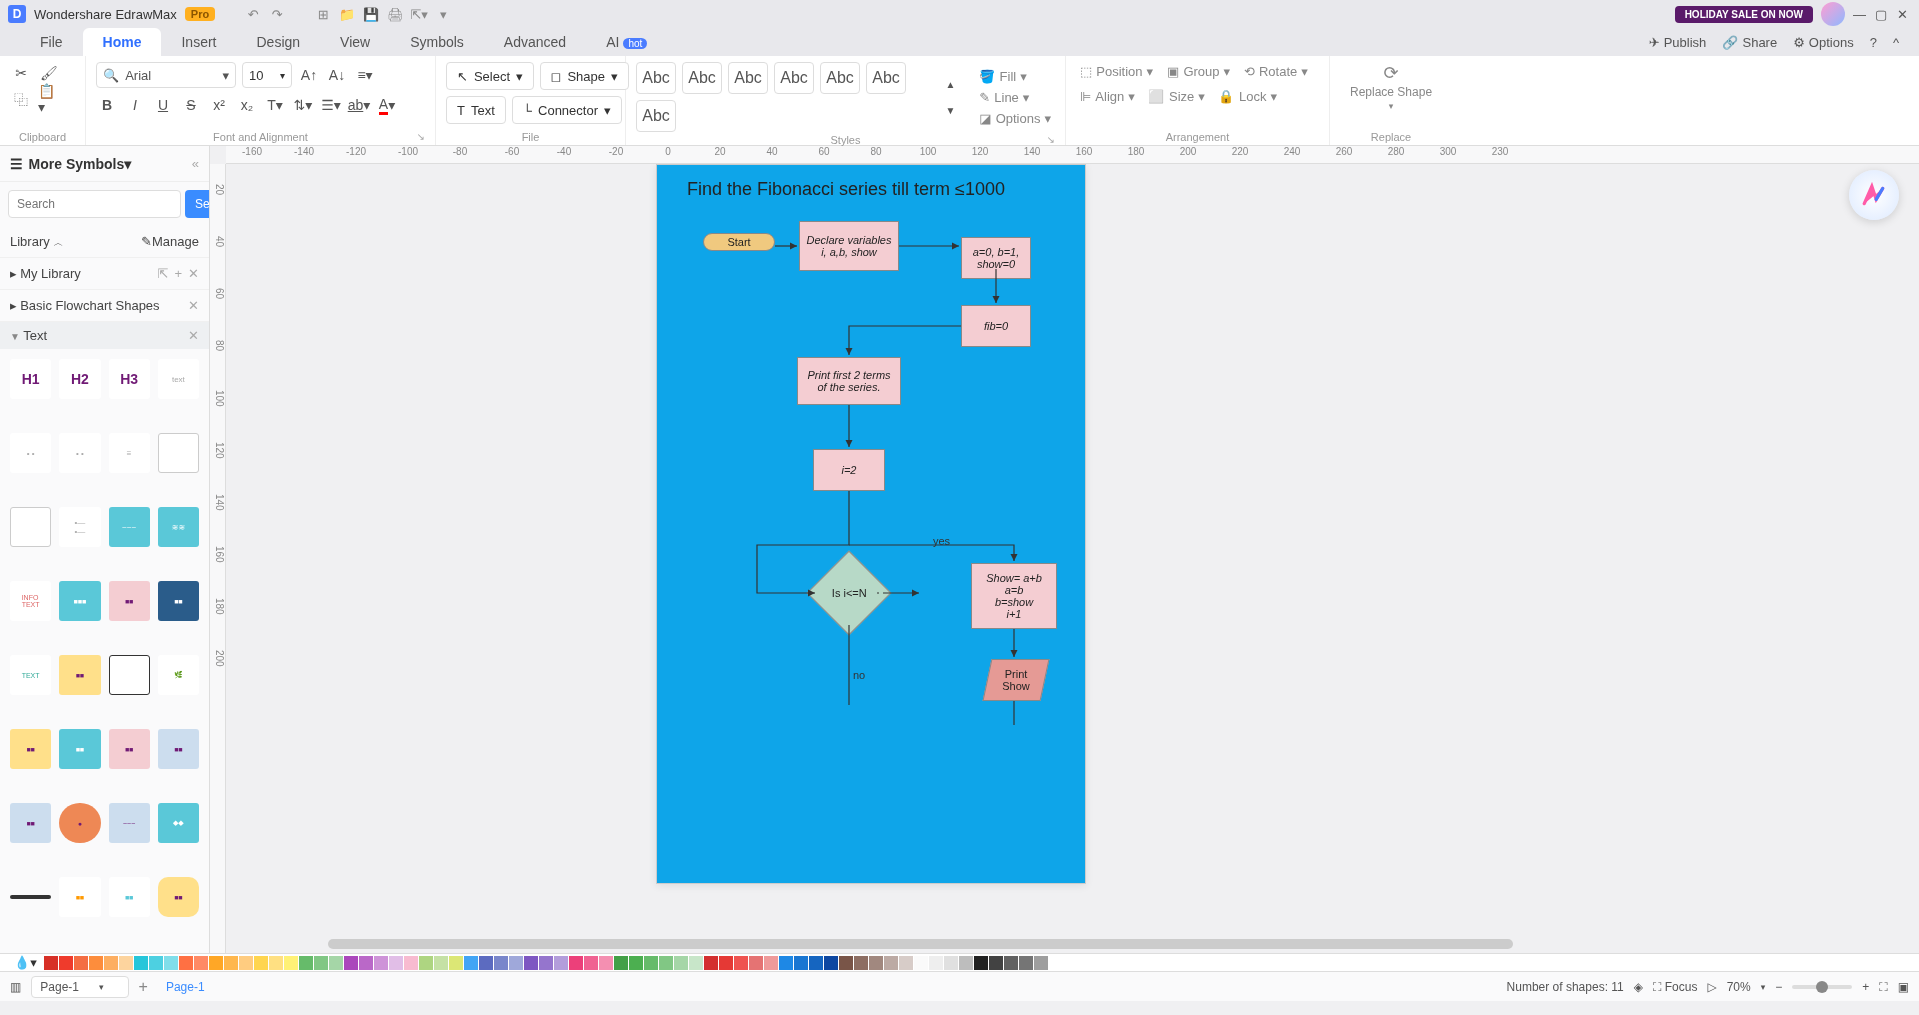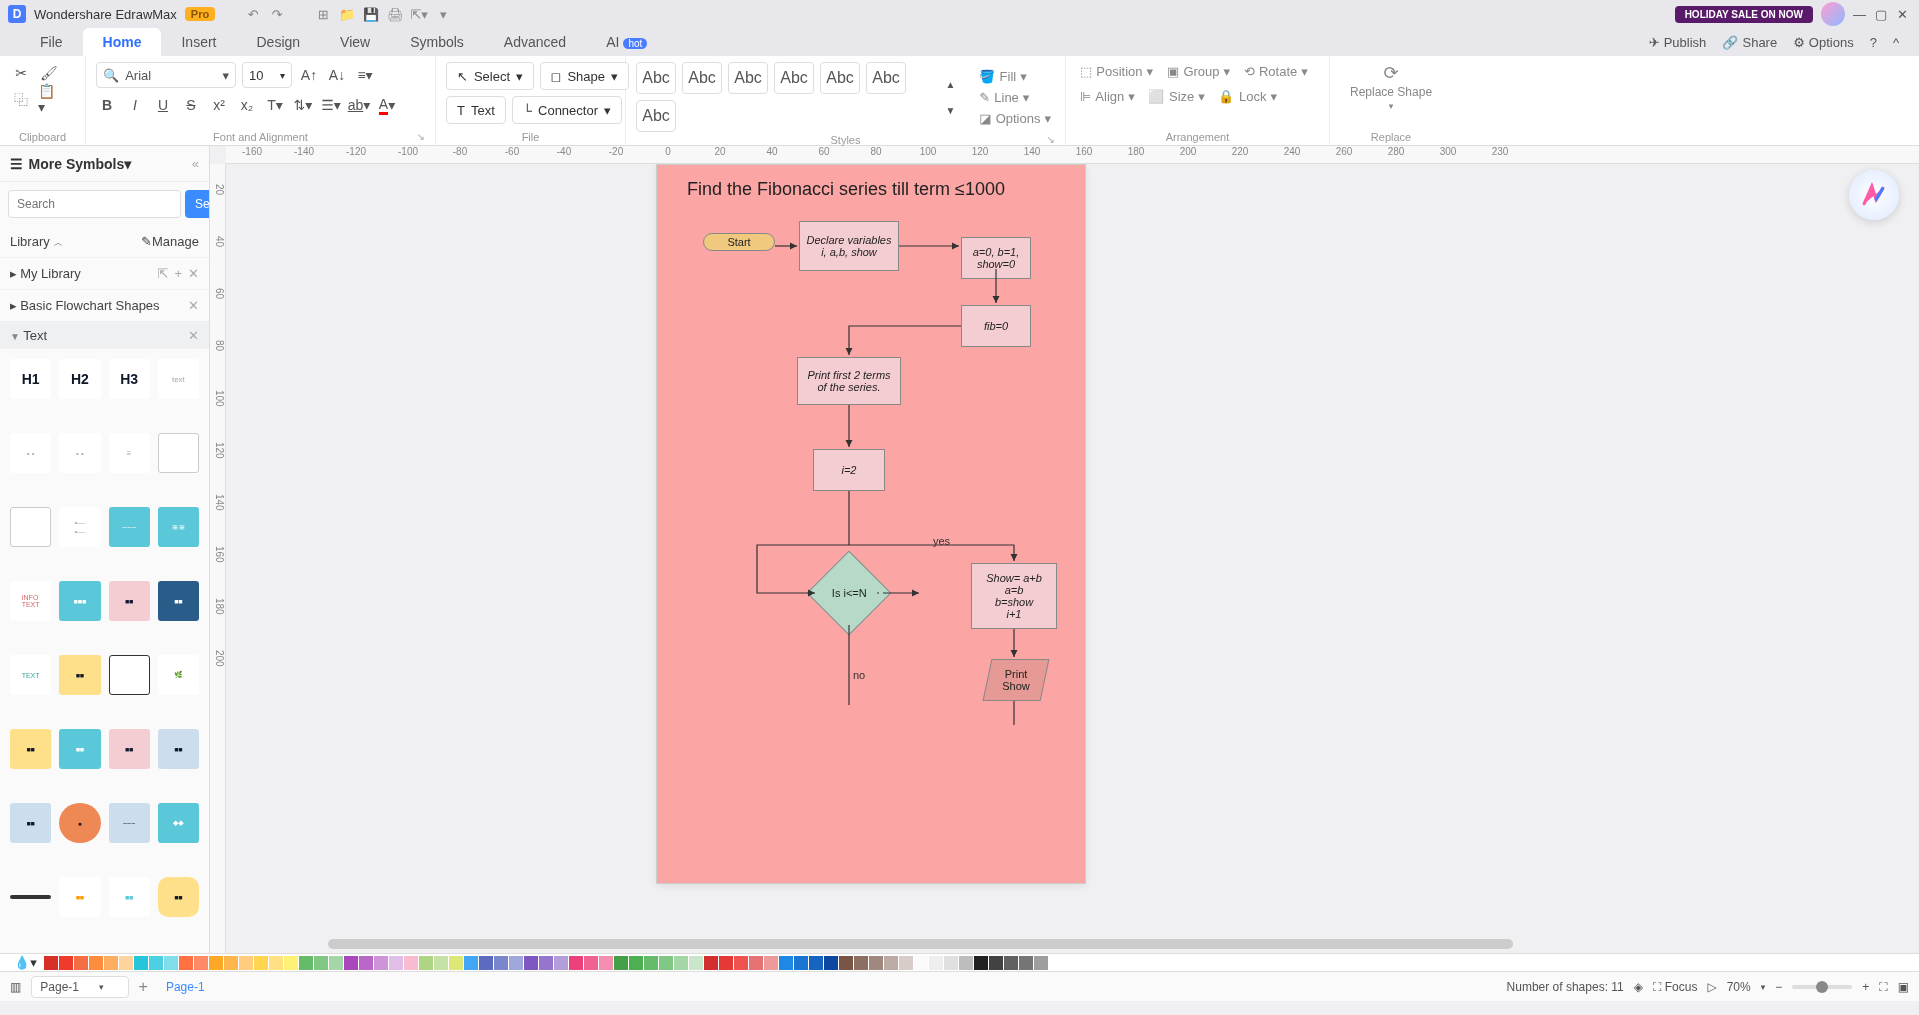--- a/index.html
+++ b/index.html
@@ -51,33 +51,33 @@
 .lp-title { font-weight:600; font-size:14px; display:flex; align-items:center; gap:6px; }
 .lp-collapse { color:#aaa; cursor:pointer; }
 .lp-search { padding:8px; display:flex; gap:4px; }
 .lp-search input { flex:1; height:28px; border:1px solid #ddd; border-radius:4px; padding:0 8px; font-size:12px; }
 .lp-search button { background:#3a8cff; color:#fff; border:none; border-radius:4px; padding:0 10px; font-size:12px; cursor:pointer; }
 .lp-row { height:32px; display:flex; align-items:center; justify-content:space-between; padding:0 10px; font-size:13px; color:#444; border-bottom:1px solid #f0f0f0;}
 .lp-row .icons { display:flex; gap:6px; color:#aaa; }
 .lp-section { padding:6px 10px; font-size:13px; color:#444; display:flex; align-items:center; justify-content:space-between; background:#eef0f2; cursor:pointer;}
 .lp-section .caret { font-size:10px; color:#888; }
 .shape-grid { display:grid; grid-template-columns:repeat(4,1fr); gap:8px; padding:10px; overflow-y:auto; flex:1; }
-.shape-cell { height:40px; border:1px solid transparent; display:flex; align-items:center; justify-content:center; font-size:11px; color:#0f172a; cursor:pointer; border-radius:3px; background:#fff; }
+.shape-cell { height:40px; border:1px solid transparent; display:flex; align-items:center; justify-content:center; font-size:11px; color:#701a75; cursor:pointer; border-radius:3px; background:#fff; }
 .shape-cell.h1 { font-weight:700; font-size:14px; }
 .shape-cell.box { border:1px solid #ccc; }
 .shape-cell.colored { background:#5ac8d8; color:#fff; font-size:8px;}
 
 
 .canvas-area { flex:1; position:relative; background:#f0f0f2; overflow:hidden; }
 .ruler-h { position:absolute; top:0; left:16px; right:0; height:18px; background:#f8f8f9; border-bottom:1px solid #ddd; display:flex; font-size:10px; color:#888; overflow:hidden;}
 .ruler-h span { width:52px; text-align:center; flex-shrink:0; }
 .ruler-v { position:absolute; top:18px; left:0; width:16px; bottom:0; background:#f8f8f9; border-right:1px solid #ddd; display:flex; flex-direction:column; font-size:10px; color:#888;}
 .ruler-v span { height:52px; writing-mode:vertical-rl; text-align:center; }
 .canvas-scroll { position:absolute; top:18px; left:16px; right:0; bottom:18px; overflow:auto; }
-.page { position:absolute; left:430px; top:0; width:430px; height:720px; background:#fca5a5; border:1px solid #ccc; box-shadow:0 2px 8px rgba(0,0,0,.08);}
+.page { position:absolute; left:430px; top:0; width:430px; height:720px; background:#0ea5e9; border:1px solid #ccc; box-shadow:0 2px 8px rgba(0,0,0,.08);}
 .page-title { position:absolute; top:14px; left:30px; font-size:18px; color:#222; font-weight:400; }
 
 .fc-shape { position:absolute; border:1px solid #888; display:flex; align-items:center; justify-content:center; text-align:center; font-size:11px; padding:4px; color:#222;}
 .fc-start { background:#f0c97f; border-radius:14px; }
 .fc-proc { background:#f4cdd2;font-style:italic; }
 .fc-dec { background:#b7d9c7; transform:rotate(45deg); width:60px; height:60px; }
 .fc-dec span { transform:rotate(-45deg); display:block; }
 .fc-para { background:#e59a95; transform:skewX(-12deg); }
 .fc-para span { transform:skewX(12deg); display:block; }
 

